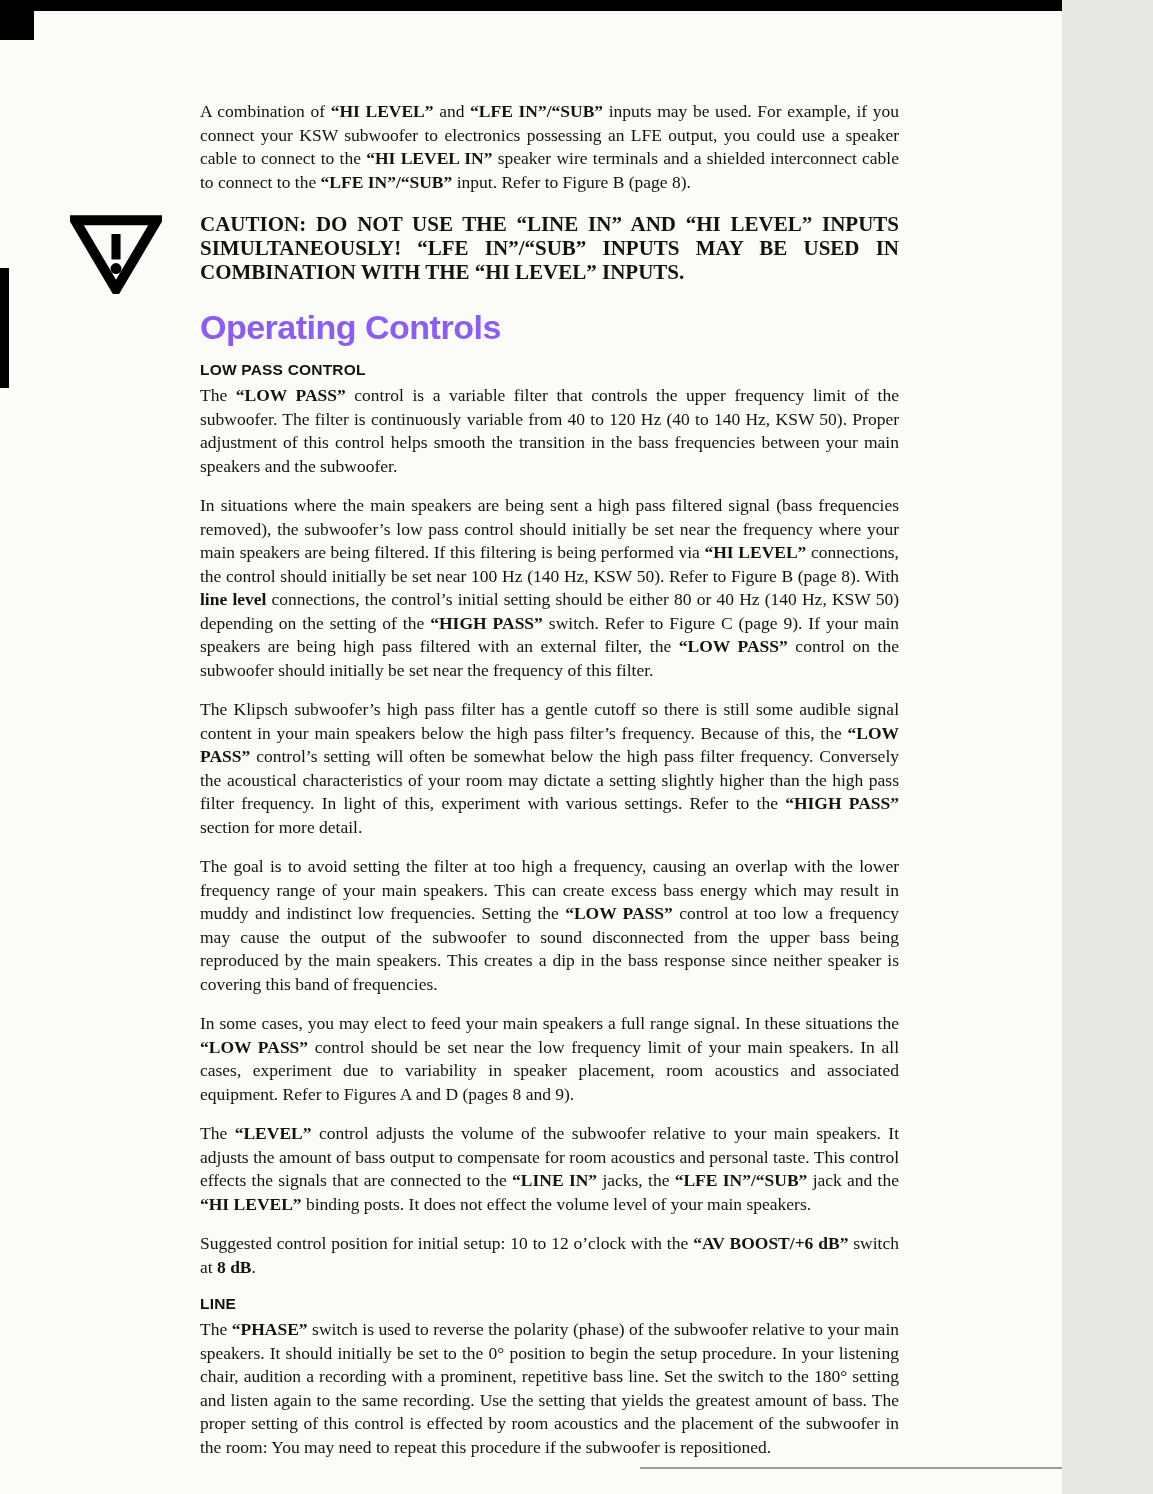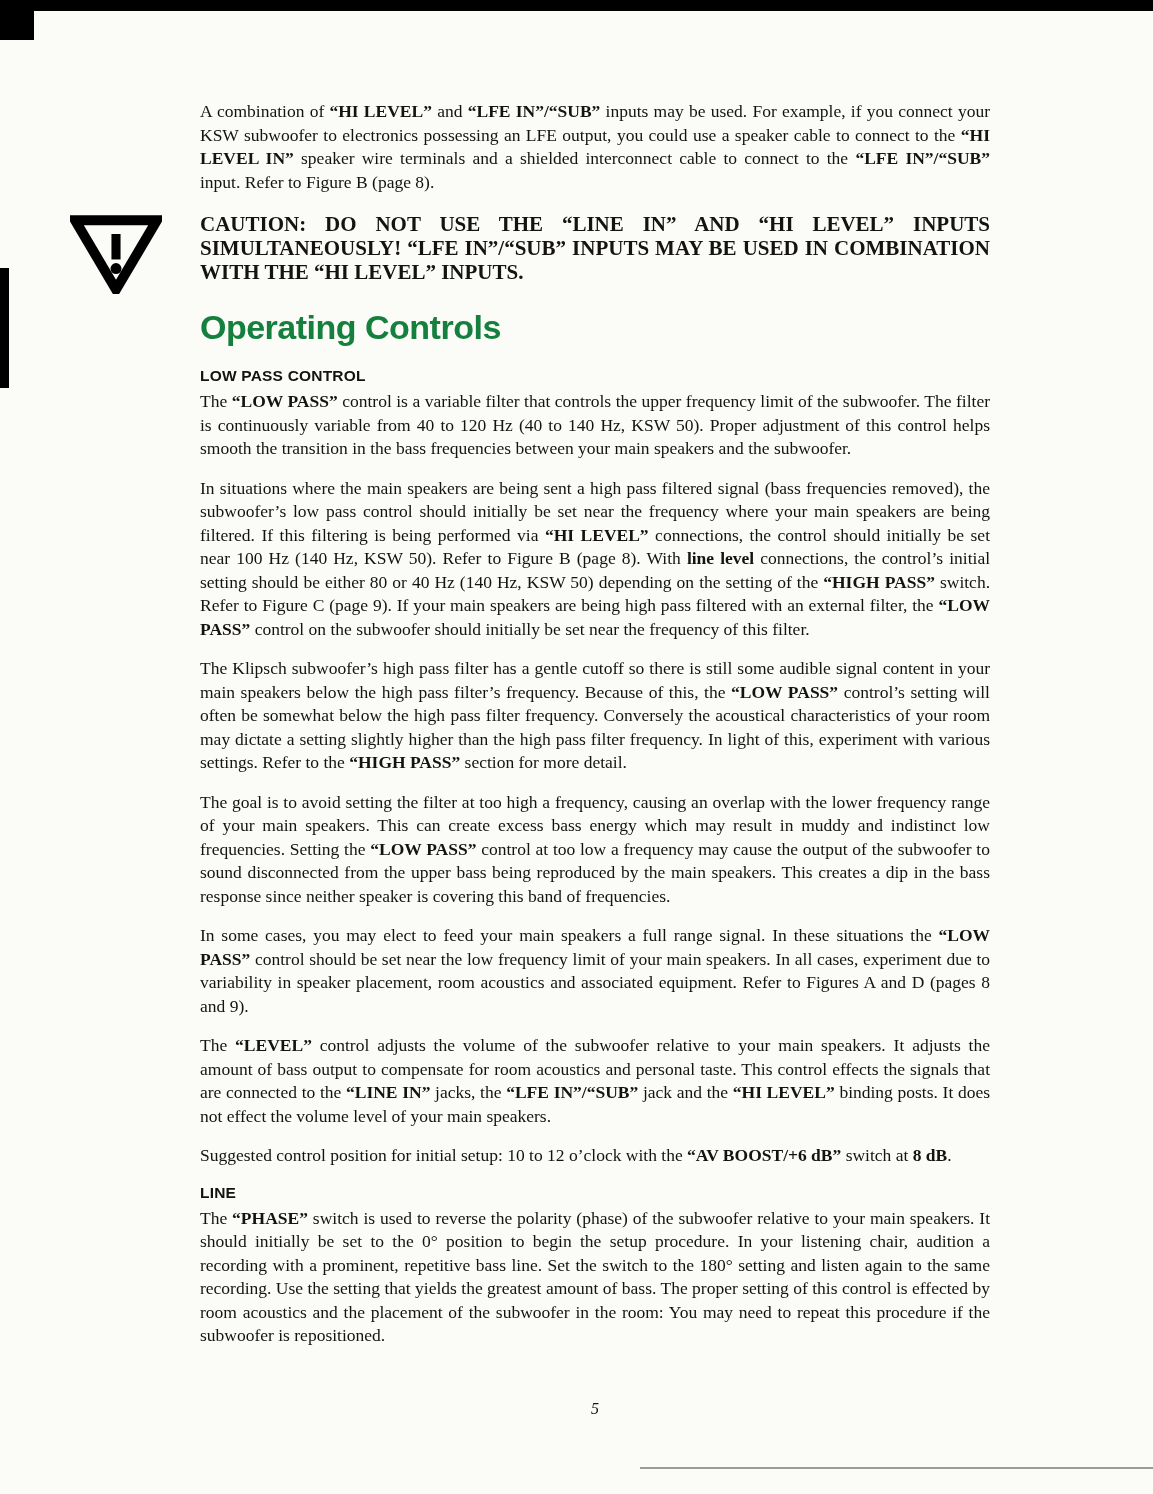--- a/index.html
+++ b/index.html
@@ -2,21 +2,21 @@
 <html><head>
 <meta charset="utf-8">
 <style>
   html, body {
     margin: 0;
     padding: 0;
     background: #e8e8e4;
   }
   .page {
     position: relative;
-    width: 1153px;
+    width: 1062px;
     height: 1494px;
     background: #fbfbf8;
     overflow: hidden;
     color: #151310;
     font-family: "Liberation Serif", "DejaVu Serif", serif;
   }
   
   .artifact { position: absolute; background: #000; }
   .artifact-top { left: 0; top: 0; width: 1153px; height: 11px; }
   .artifact-topleft { left: 0; top: 0; width: 34px; height: 40px; }
@@ -53,32 +53,32 @@
     font-weight: bold;
     text-align: justify;
   }
 
   .main-heading {
     margin: 24px 0 6px 0;
     font-family: "Liberation Sans", "DejaVu Sans", sans-serif;
     font-weight: bold;
     font-size: 34px;
     letter-spacing: -0.5px;
-    color: #15803d;
+    color: #8b5cf6;
   }
   .section { margin: 0; }
   .section-label {
     margin: 14px 0 5px 0;
     font-family: "Liberation Sans", "DejaVu Sans", sans-serif;
     font-weight: bold;
     font-size: 15.5px;
     letter-spacing: 0.2px;
     color: #131210;
   }
-  .section:first-of-type .section-label { margin-top: 20px; }
+  .section:first-of-type .section-label { margin-top: 14px; }
 
   .page-number {
     margin-top: 52px;
     text-align: center;
     font-style: italic;
     font-size: 16px;
   }
 </style>
 </head>
 <body>

